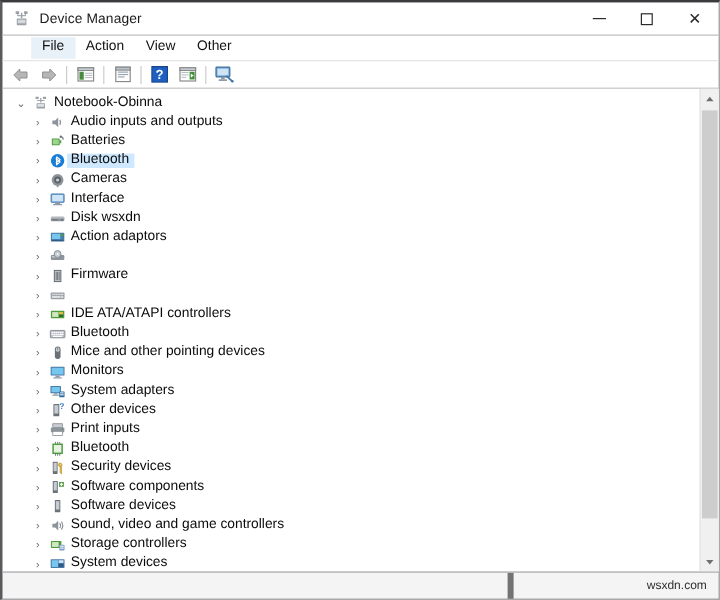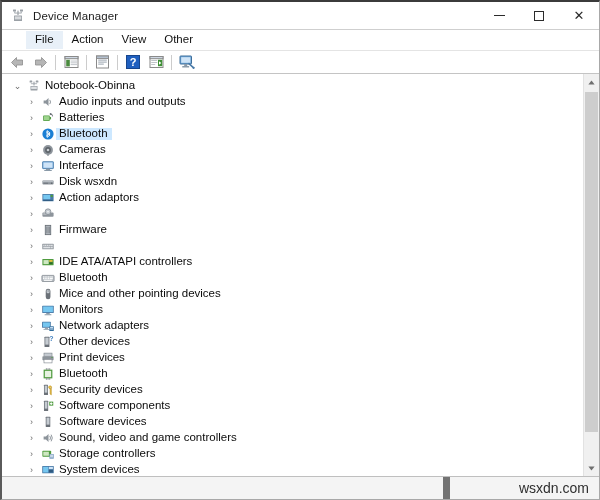--- a/index.html
+++ b/index.html
@@ -191,28 +191,28 @@
     height: 22px;
     min-height: 22px;
     background: #f4f4f4;
     display: flex;
     align-items: stretch;
     font-size: 11px;
     color: #2b2b2b;
   }
   #status-left { flex: 1; }
   #status-right {
-    width: 156px;
-    border-left: 7px solid #737373;
+    width: 176px;
+    border-left: 5px solid #737373;
     display: flex;
     align-items: center;
     justify-content: flex-end;
     padding-right: 10px;
     color: #2f2f2f;
-    font-size: 14px;
+    font-size: 10px;
   }
 
   
   .mini { display: block; }
 </style>
 </head>
 <body>
 
 <div id="window">
 
@@ -543,21 +543,21 @@
               <svg width="14" height="14" viewBox="0 0 16 16" class="mini">
                 <rect x="1.2" y="3" width="10" height="7" rx="0.6" fill="#4a7ba8"></rect>
                 <rect x="2.2" y="4" width="8" height="5" fill="#76c7f0"></rect>
                 <rect x="4.4" y="10" width="3.6" height="1.3" fill="#8a9aa8"></rect>
                 <rect x="2.8" y="11.3" width="6.8" height="1.1" rx="0.4" fill="#8a9aa8"></rect>
                 <rect x="9.6" y="8.2" width="5" height="5.6" rx="0.5" fill="#2f6b9a"></rect>
                 <rect x="10.4" y="9" width="3.4" height="1.2" fill="#cfe4f7"></rect>
                 <rect x="10.4" y="10.8" width="3.4" height="1.2" fill="#cfe4f7"></rect>
               </svg>
             </span>
-            <span class="lbl">Network adapters</span>
+            <span class="lbl">System adapters</span>
           </div>
           <div class="row child">
             <span class="chev">›</span>
             <span class="ico">
               <svg width="14" height="14" viewBox="0 0 16 16" class="mini">
                 <rect x="4" y="2" width="5.6" height="11.6" rx="0.6" fill="#6b7178"></rect>
                 <rect x="4.9" y="3" width="3.8" height="8" fill="#c6ccd2"></rect>
                 <text x="12" y="7" font-family="Liberation Sans, sans-serif" font-size="8" font-weight="bold" fill="#3f7fbf" text-anchor="middle">?</text>
               </svg>
             </span>
@@ -566,21 +566,21 @@
           <div class="row child">
             <span class="chev">›</span>
             <span class="ico">
               <svg width="14" height="14" viewBox="0 0 16 16" class="mini">
                 <rect x="3.4" y="2.4" width="9.2" height="3.6" fill="#c6ccd2" stroke="#7d848b" stroke-width="0.7"></rect>
                 <rect x="1.6" y="6" width="12.8" height="4.6" rx="0.8" fill="#8d949b"></rect>
                 <rect x="3.4" y="9.6" width="9.2" height="4" fill="#ffffff" stroke="#7d848b" stroke-width="0.7"></rect>
                 <circle cx="12.6" cy="7.4" r="0.7" fill="#4f9b3f"></circle>
               </svg>
             </span>
-            <span class="lbl">Print devices</span>
+            <span class="lbl">Print inputs</span>
           </div>
           <div class="row child">
             <span class="chev">›</span>
             <span class="ico">
               <svg width="14" height="14" viewBox="0 0 16 16" class="mini">
                 <rect x="3" y="3" width="10" height="10" fill="#4f9b3f"></rect>
                 <rect x="4.4" y="4.4" width="7.2" height="7.2" fill="#e8f2e2"></rect>
                 <rect x="5.6" y="1.4" width="0.9" height="1.8" fill="#6b7178"></rect>
                 <rect x="7.6" y="1.4" width="0.9" height="1.8" fill="#6b7178"></rect>
                 <rect x="9.6" y="1.4" width="0.9" height="1.8" fill="#6b7178"></rect>

